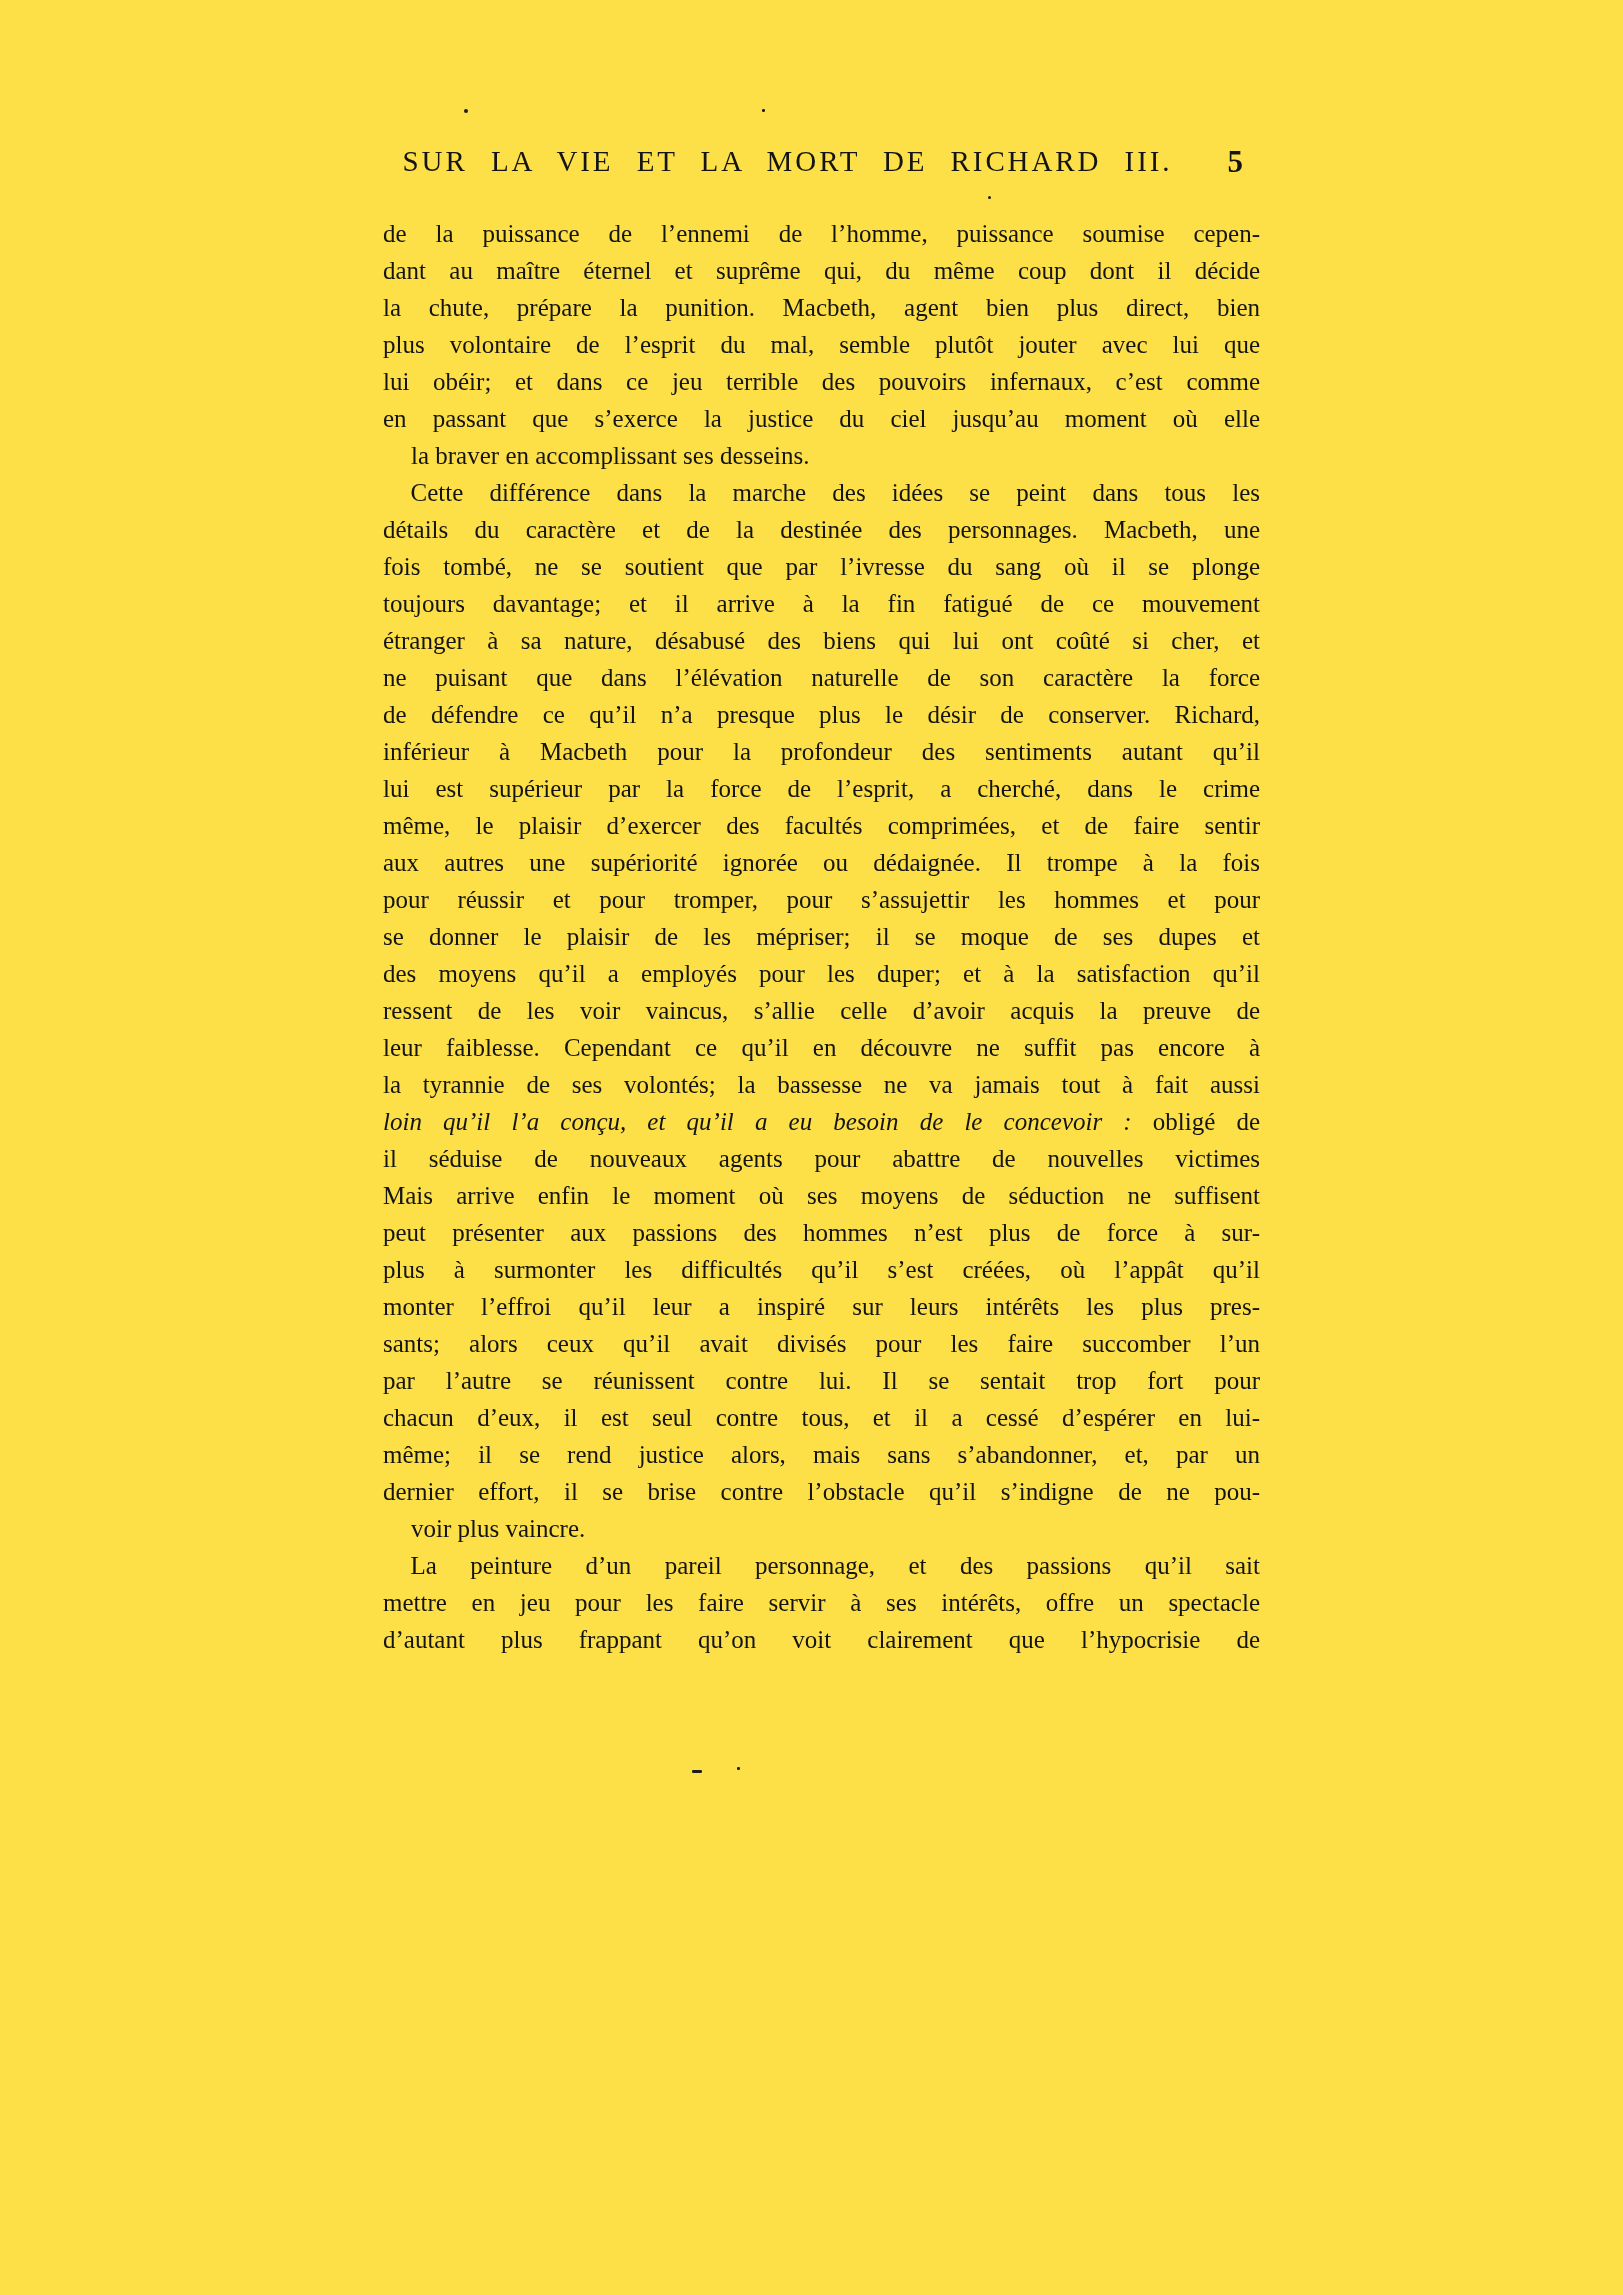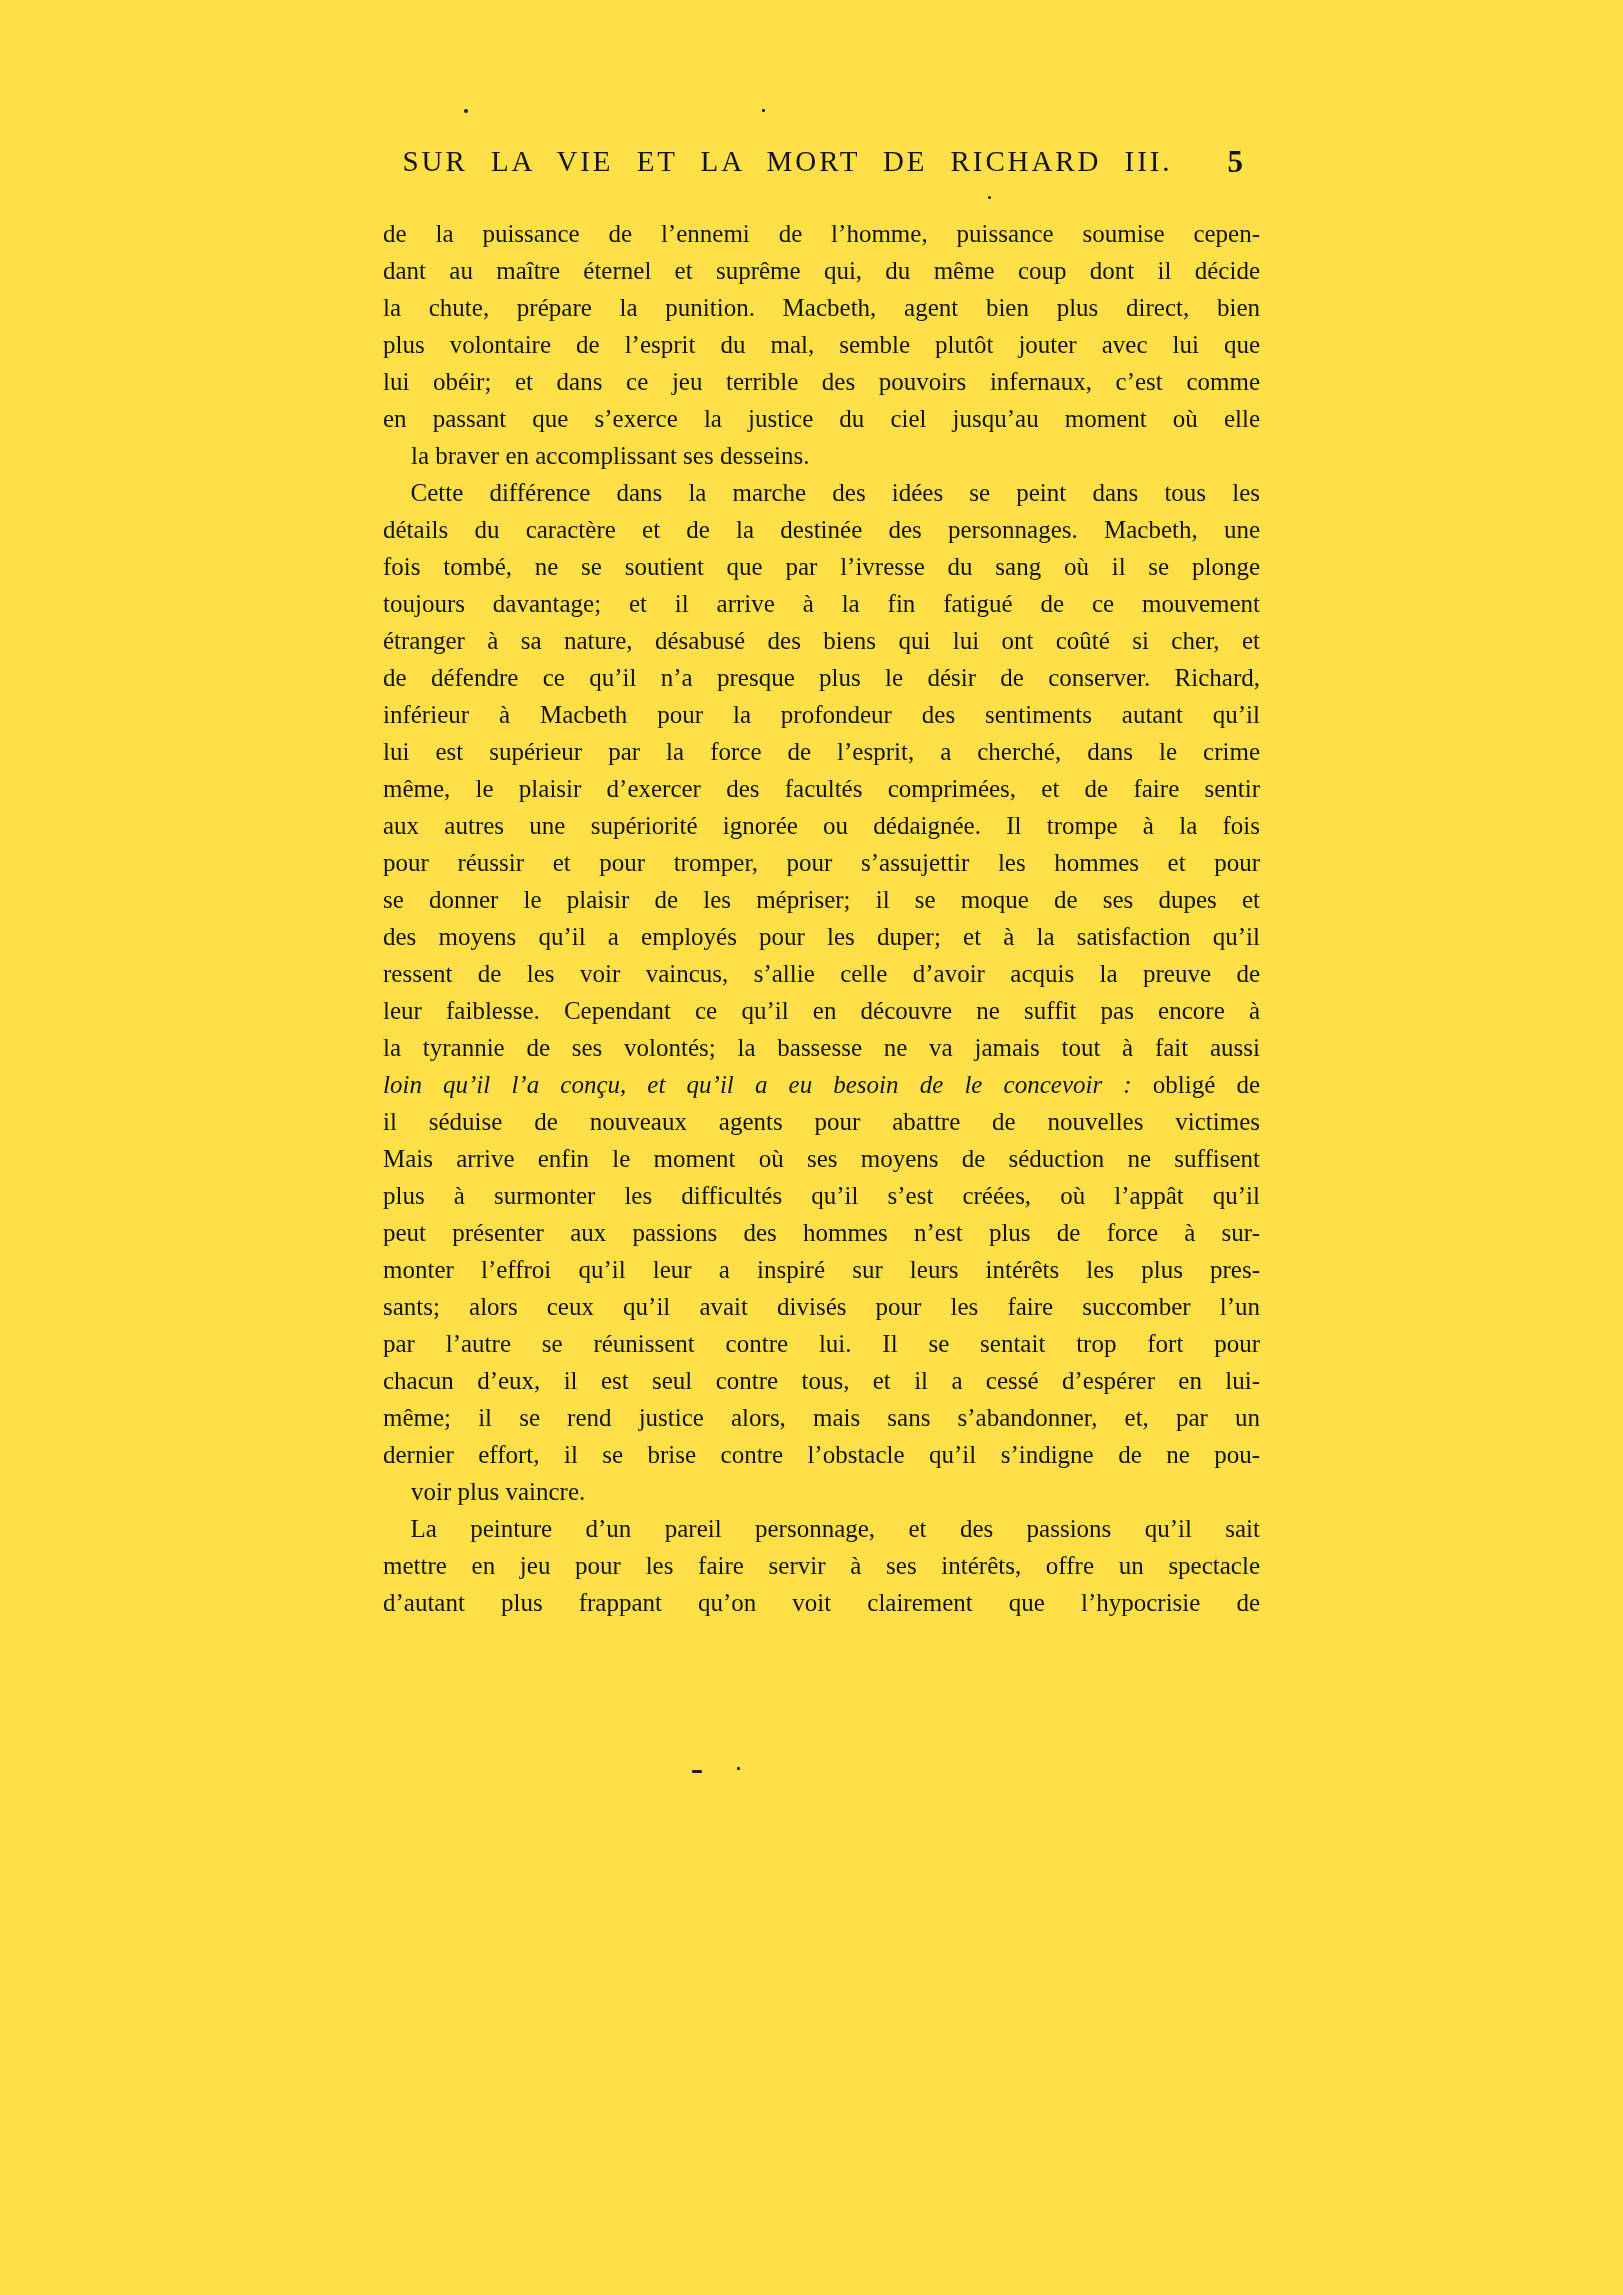--- a/index.html
+++ b/index.html
@@ -86,36 +86,37 @@
         <div class="line">lui obéir; et dans ce jeu terrible des pouvoirs infernaux, c’est comme</div>
         <div class="line">en passant que s’exerce la justice du ciel jusqu’au moment où elle</div>
         <div class="line endline">la braver en accomplissant ses desseins.</div>
       </div>
       <div class="paragraph">
         <div class="line indent">Cette différence dans la marche des idées se peint dans tous les</div>
         <div class="line">détails du caractère et de la destinée des personnages. Macbeth, une</div>
         <div class="line">fois tombé, ne se soutient que par l’ivresse du sang où il se plonge</div>
         <div class="line">toujours davantage; et il arrive à la fin fatigué de ce mouvement</div>
         <div class="line">étranger à sa nature, désabusé des biens qui lui ont coûté si cher, et</div>
+        <div class="line">ne puisant que dans l’élévation naturelle de son caractère la force</div>
         <div class="line">de défendre ce qu’il n’a presque plus le désir de conserver. Richard,</div>
         <div class="line">inférieur à Macbeth pour la profondeur des sentiments autant qu’il</div>
         <div class="line">lui est supérieur par la force de l’esprit, a cherché, dans le crime</div>
         <div class="line">même, le plaisir d’exercer des facultés comprimées, et de faire sentir</div>
         <div class="line">aux autres une supériorité ignorée ou dédaignée. Il trompe à la fois</div>
         <div class="line">pour réussir et pour tromper, pour s’assujettir les hommes et pour</div>
         <div class="line">se donner le plaisir de les mépriser; il se moque de ses dupes et</div>
         <div class="line">des moyens qu’il a employés pour les duper; et à la satisfaction qu’il</div>
         <div class="line">ressent de les voir vaincus, s’allie celle d’avoir acquis la preuve de</div>
         <div class="line">leur faiblesse. Cependant ce qu’il en découvre ne suffit pas encore à</div>
         <div class="line">la tyrannie de ses volontés; la bassesse ne va jamais tout à fait aussi</div>
         <div class="line"><i>loin qu’il l’a conçu, et qu’il a eu besoin de le concevoir :</i> obligé de</div>
         <div class="line">il séduise de nouveaux agents pour abattre de nouvelles victimes</div>
         <div class="line">Mais arrive enfin le moment où ses moyens de séduction ne suffisent</div>
+        <div class="line">peut présenter aux passions des hommes n’est plus de force à sur-</div>
         <div class="line">plus à surmonter les difficultés qu’il s’est créées, où l’appât qu’il</div>
-        <div class="line">peut présenter aux passions des hommes n’est plus de force à sur-</div>
         <div class="line">monter l’effroi qu’il leur a inspiré sur leurs intérêts les plus pres-</div>
         <div class="line">sants; alors ceux qu’il avait divisés pour les faire succomber l’un</div>
         <div class="line">par l’autre se réunissent contre lui. Il se sentait trop fort pour</div>
         <div class="line">chacun d’eux, il est seul contre tous, et il a cessé d’espérer en lui-</div>
         <div class="line">même; il se rend justice alors, mais sans s’abandonner, et, par un</div>
         <div class="line">dernier effort, il se brise contre l’obstacle qu’il s’indigne de ne pou-</div>
         <div class="line endline">voir plus vaincre.</div>
       </div>
       <div class="paragraph">
         <div class="line indent">La peinture d’un pareil personnage, et des passions qu’il sait</div>

